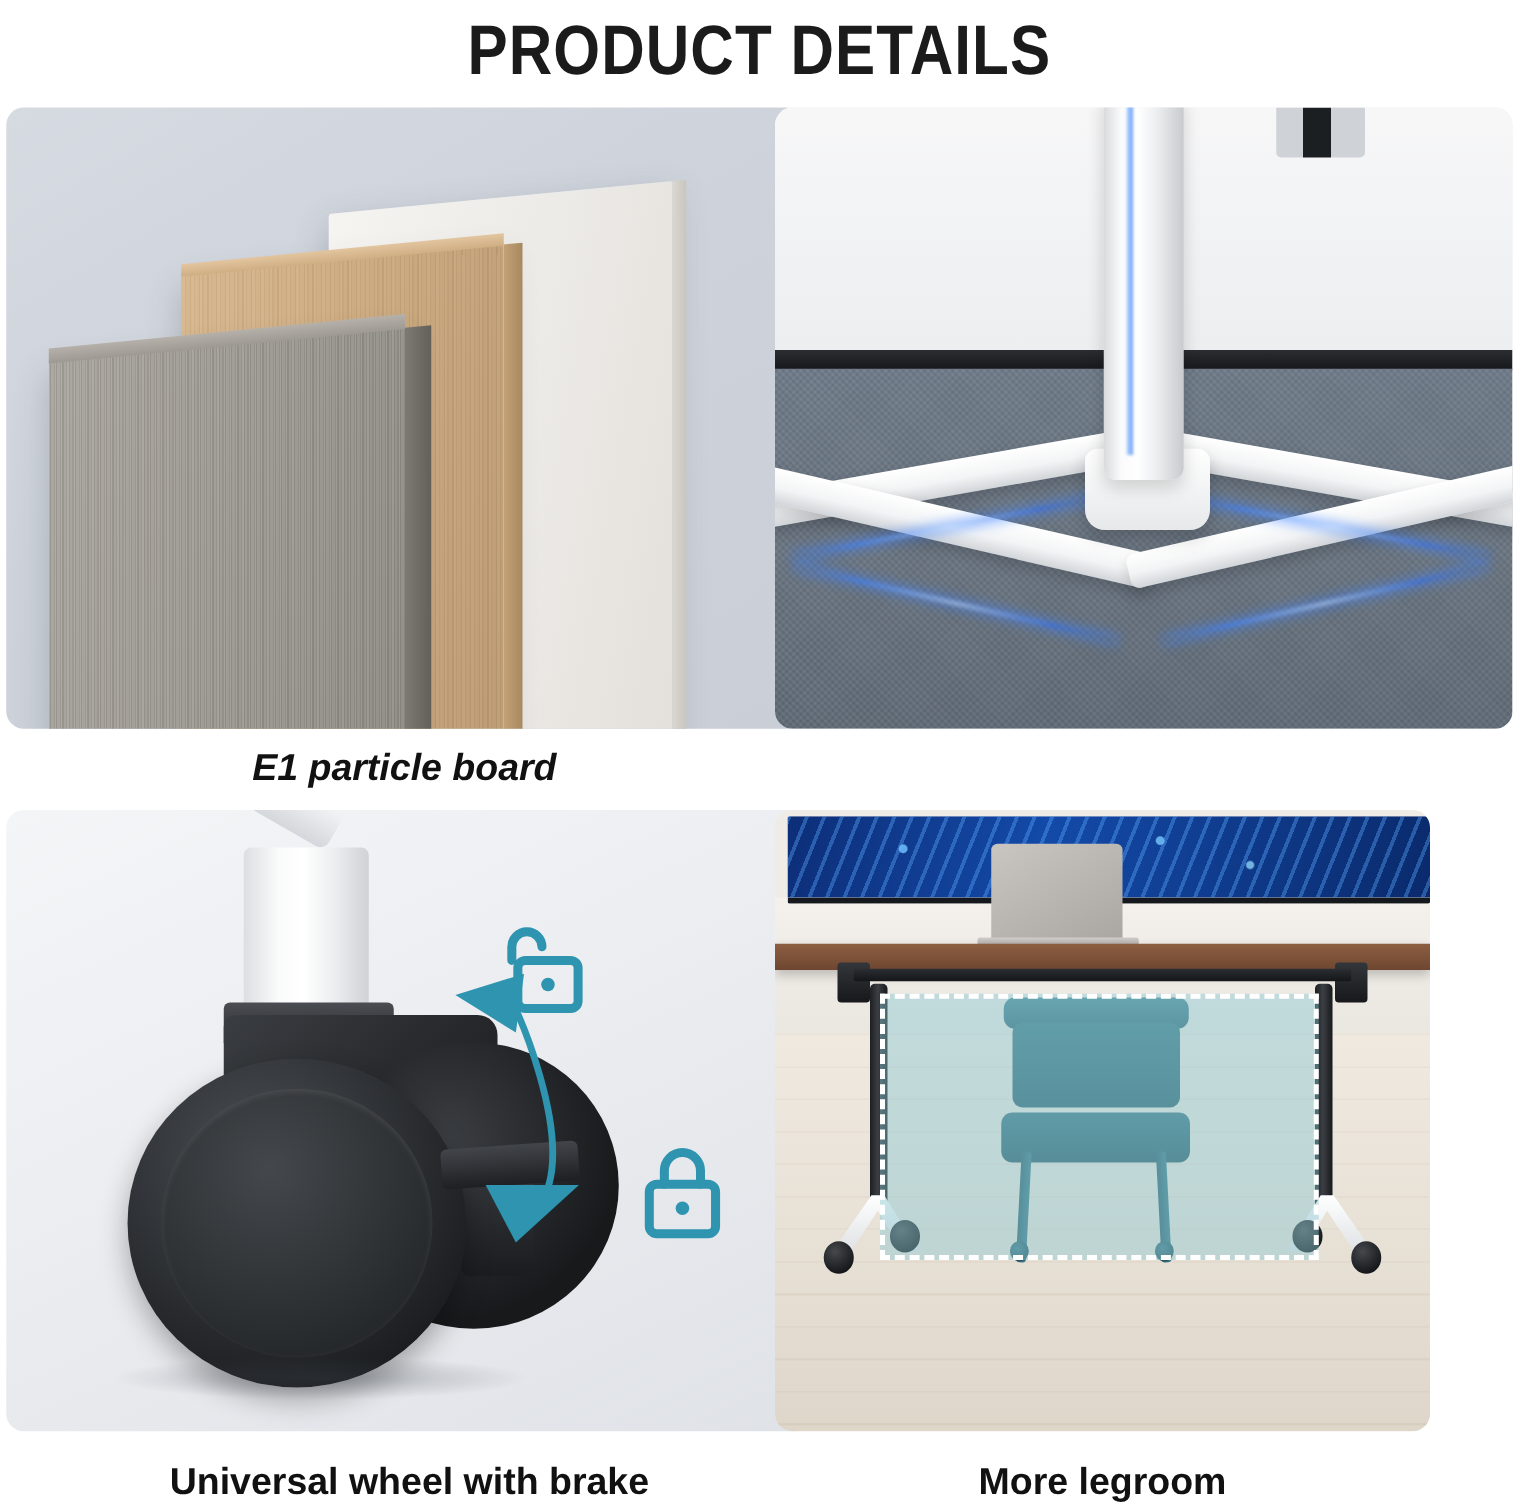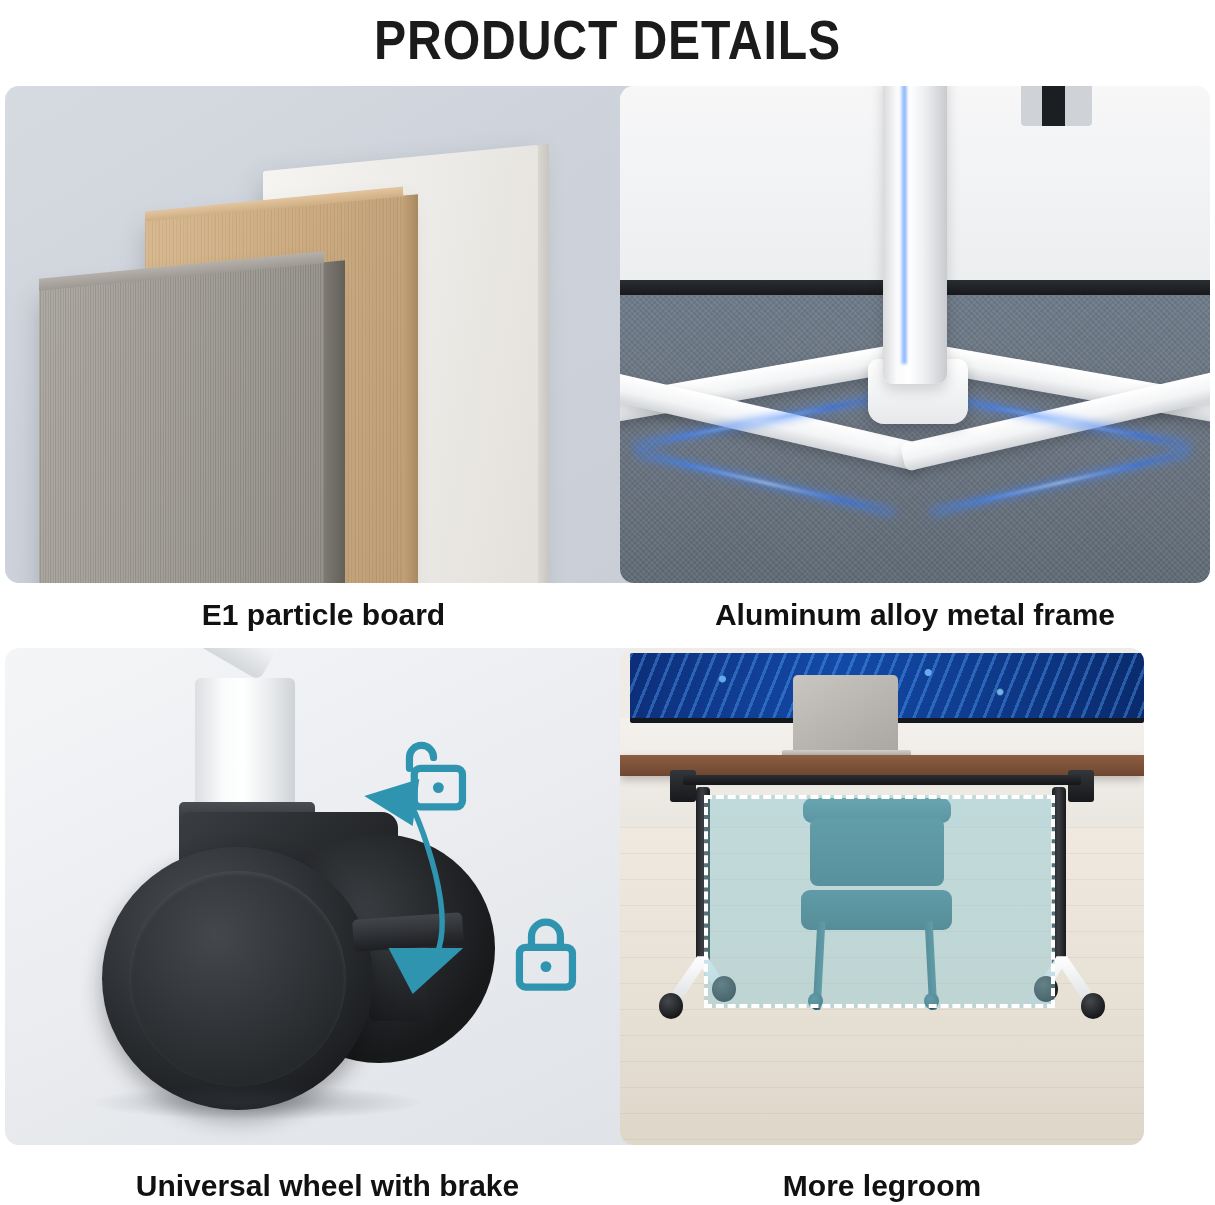--- a/index.html
+++ b/index.html
@@ -18,21 +18,21 @@
     font-size:56px; font-weight:bold; letter-spacing:1px;
     color:#1b1b1b; white-space:nowrap;
     transform:scaleX(0.86); transform-origin:center center;
   }
 
   
   .grid{
     position:absolute; left:0; top:86px; width:1215px; height:1119px;
   }
   .cell{ position:absolute; }
-  .cell-tl{ left:5px;   top:0px;   width:637px; height:555px; }
+  .cell-tl{ left:5px;   top:0px;   width:637px; height:555px;font-style:italic; }
   .cell-tr{ left:620px; top:0px;   width:590px; height:555px; }
   .cell-bl{ left:5px;   top:562px; width:645px; height:557px; }
   .cell-br{ left:620px; top:562px; width:524px; height:557px; }
 
   .photo{
     position:absolute; left:0; top:0; right:0; height:497px;
     border-radius:14px; overflow:hidden;
   }
   .caption{
     position:absolute; left:0; right:0; top:503px; height:52px;
@@ -365,21 +365,20 @@
 
       <div class="glow glow-l"></div>
       <div class="glow glow-r"></div>
       <div class="glow glow-f1"></div>
       <div class="glow glow-f2"></div>
 
       <div class="hub"></div>
       <div class="col"></div>
       <div class="col-glow"></div>
     </div>
-    <div class="caption">Aluminum alloy metal frame</div>
   </div>
 
   <div class="cell cell-bl">
     <div class="photo p3">
       <div class="leg-d"></div>
       <div class="leg-v"></div>
       <div class="collar"></div>
       <div class="yoke"></div>
       <div class="wheel-back"></div>
       <div class="brake-stem"></div>

